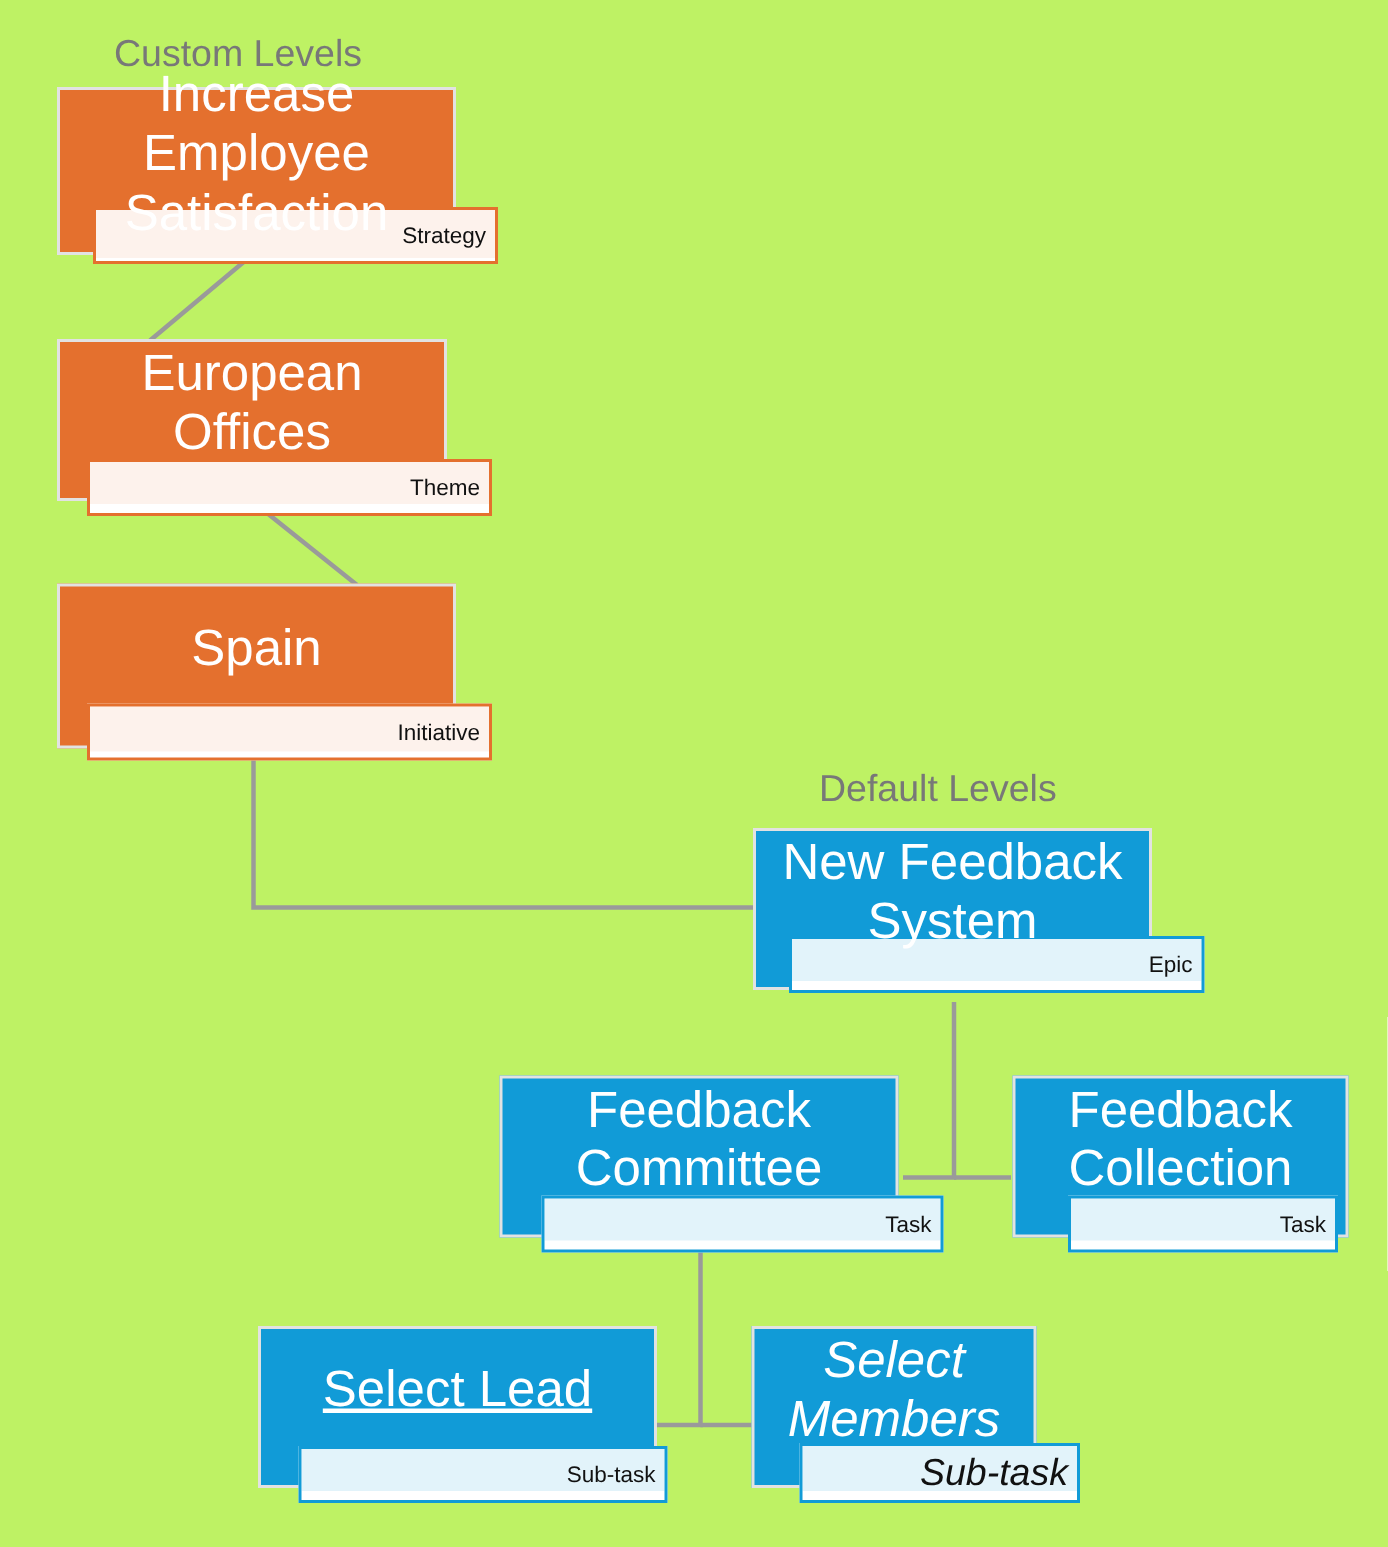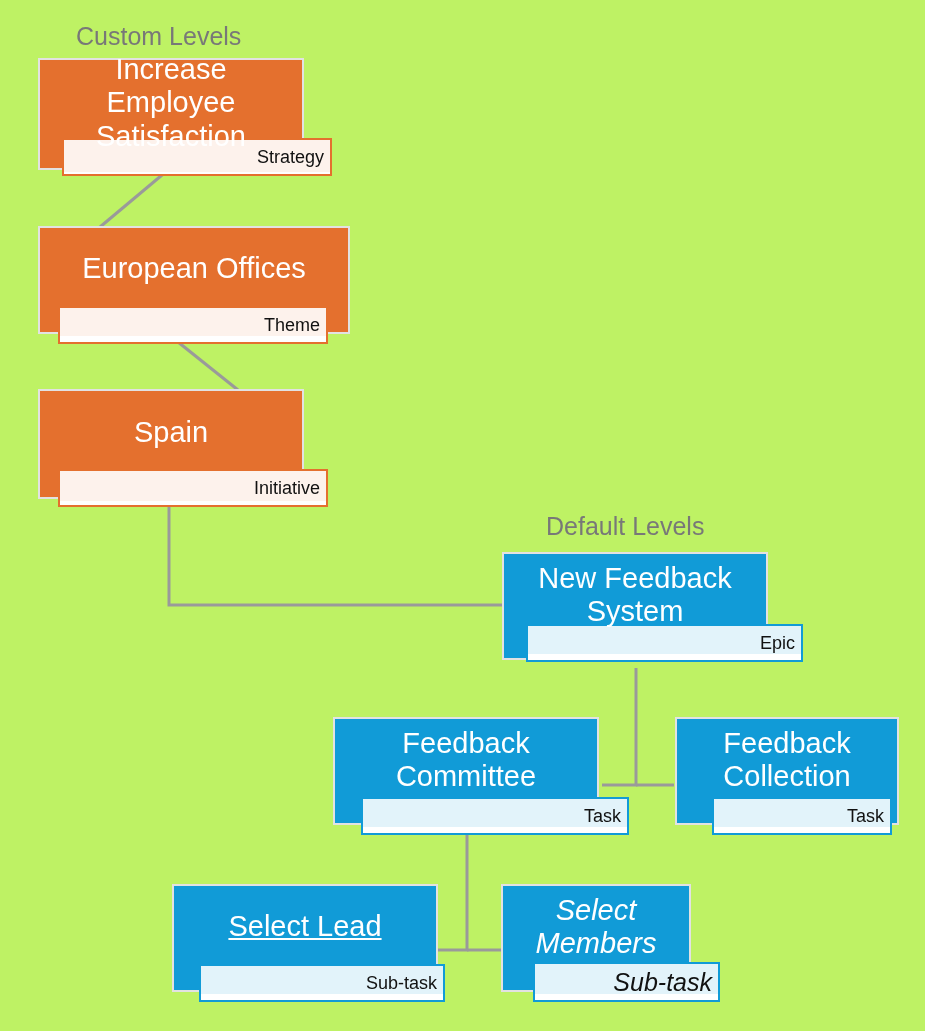--- a/index.html
+++ b/index.html
@@ -47,38 +47,38 @@
     position: absolute;
     left: 0;
     top: 0;
     box-sizing: border-box;
     border: 2px solid #e2e2e2;
     display: flex;
     align-items: center;
     justify-content: center;
     text-align: center;
     color: #ffffff;
-    font-size: 29px;
+    font-size: 34px;
     line-height: 1.15;
     padding: 4px 10px 26px 10px;
     font-family: "Liberation Sans", sans-serif;
   }
   .node.orange .node-body { background: #E4702E; }
   .node.blue   .node-body { background: #119BD7; }
 
   
   .node-label {
     position: absolute;
     box-sizing: border-box;
     background: #ffffff;
     display: flex;
     align-items: center;
     justify-content: flex-end;
     color: #111111;
-    font-size: 18px;
+    font-size: 15px;
     line-height: 1;
     padding: 0 6px;
     font-family: "Liberation Sans", sans-serif;
     white-space: nowrap;
     overflow: hidden;
   }
   .node.orange .node-label { border: 2px solid #E4702E; }
   .node.blue   .node-label { border: 2px solid #119BD7; }
 
   
@@ -132,21 +132,21 @@
     <div class="node-body" style="width:266px; height:112px;">
       <span class="node-title">Increase Employee Satisfaction</span>
     </div>
     <div class="node-label" style="left:24px; top:80px; width:270px; height:38px;">
       <span class="tint" style="height:32px;"></span>
       <span class="chip-text">Strategy</span>
     </div>
   </div>
 
   <div class="node orange" style="left:38px; top:226px; width:266px; height:108px;">
-    <div class="node-body" style="width:312px; height:108px;">
+    <div class="node-body" style="width:260px; height:108px;">
       <span class="node-title">European Offices</span>
     </div>
     <div class="node-label" style="left:20px; top:80px; width:270px; height:38px;align-items:center;">
       <span class="tint" style="height:28px;"></span>
       <span class="chip-text">Theme</span>
     </div>
   </div>
 
   <div class="node orange" style="left:38px; top:389px; width:266px; height:110px;">
     <div class="node-body" style="width:266px; height:110px;">

